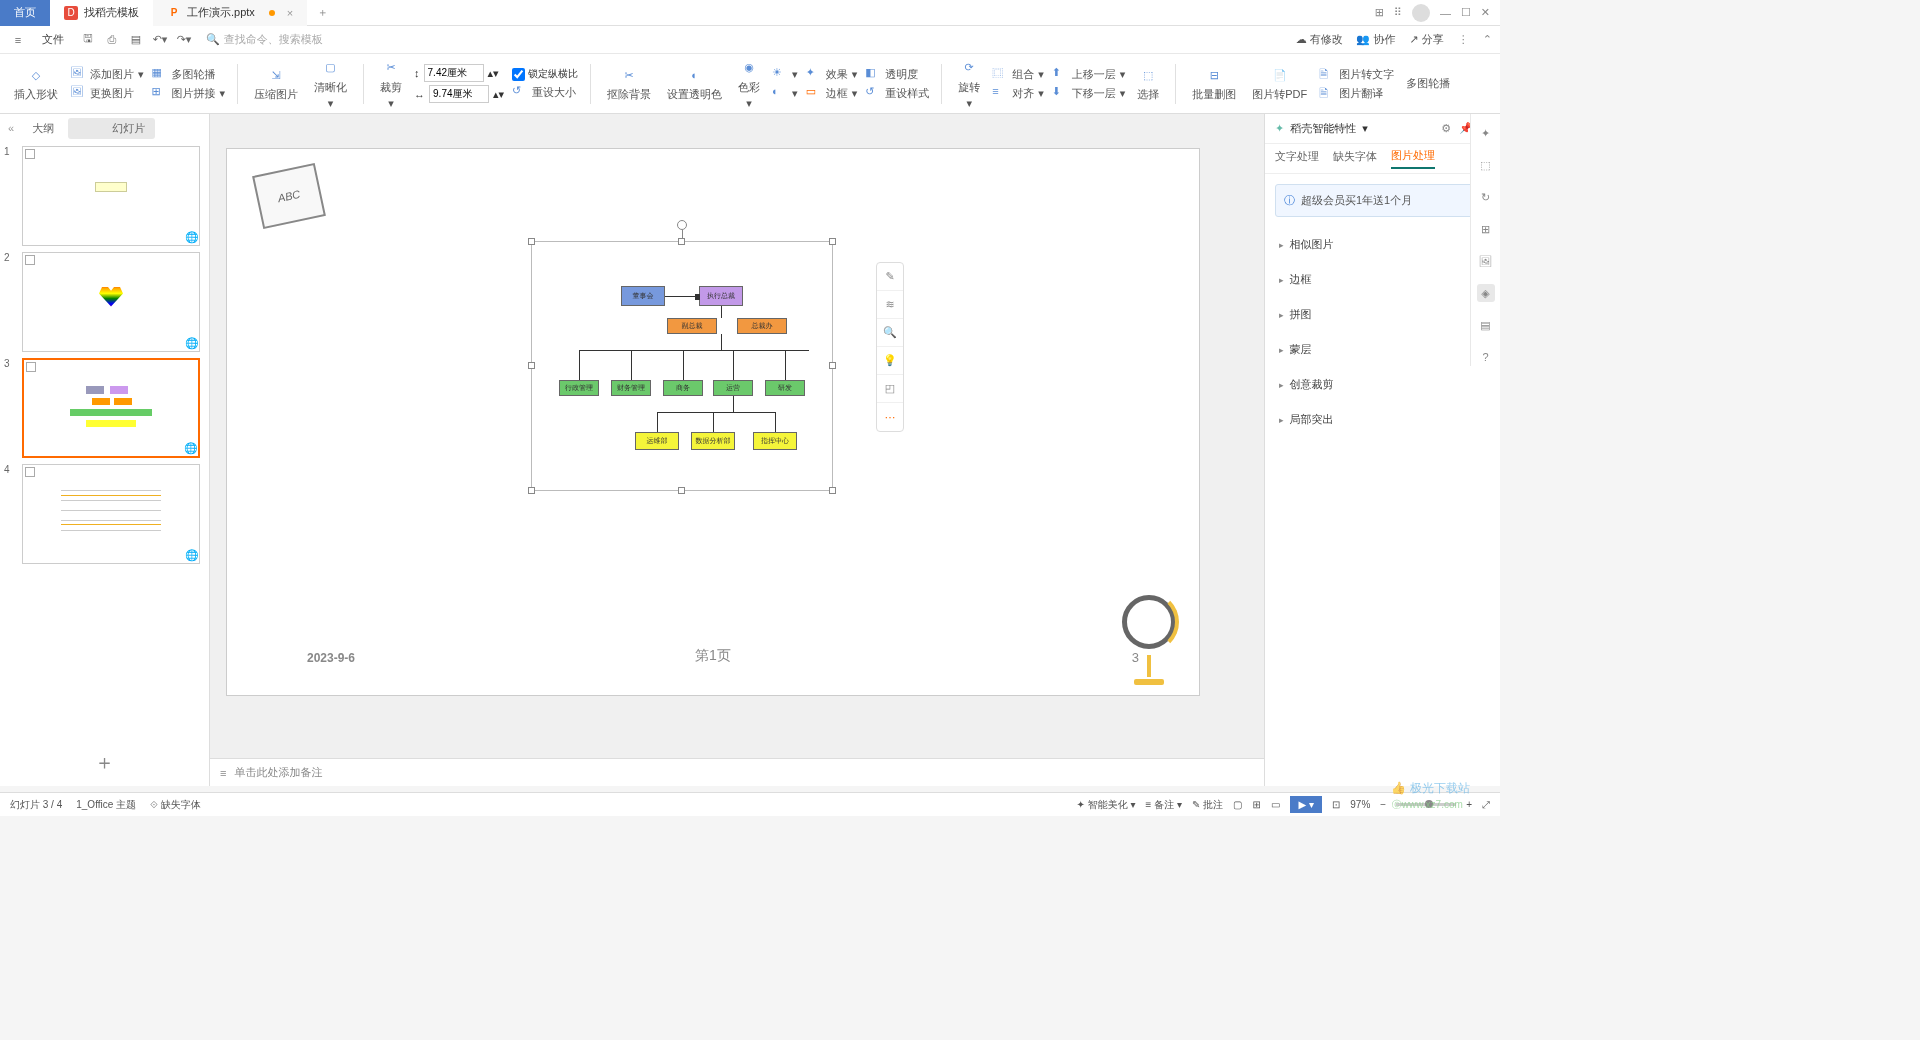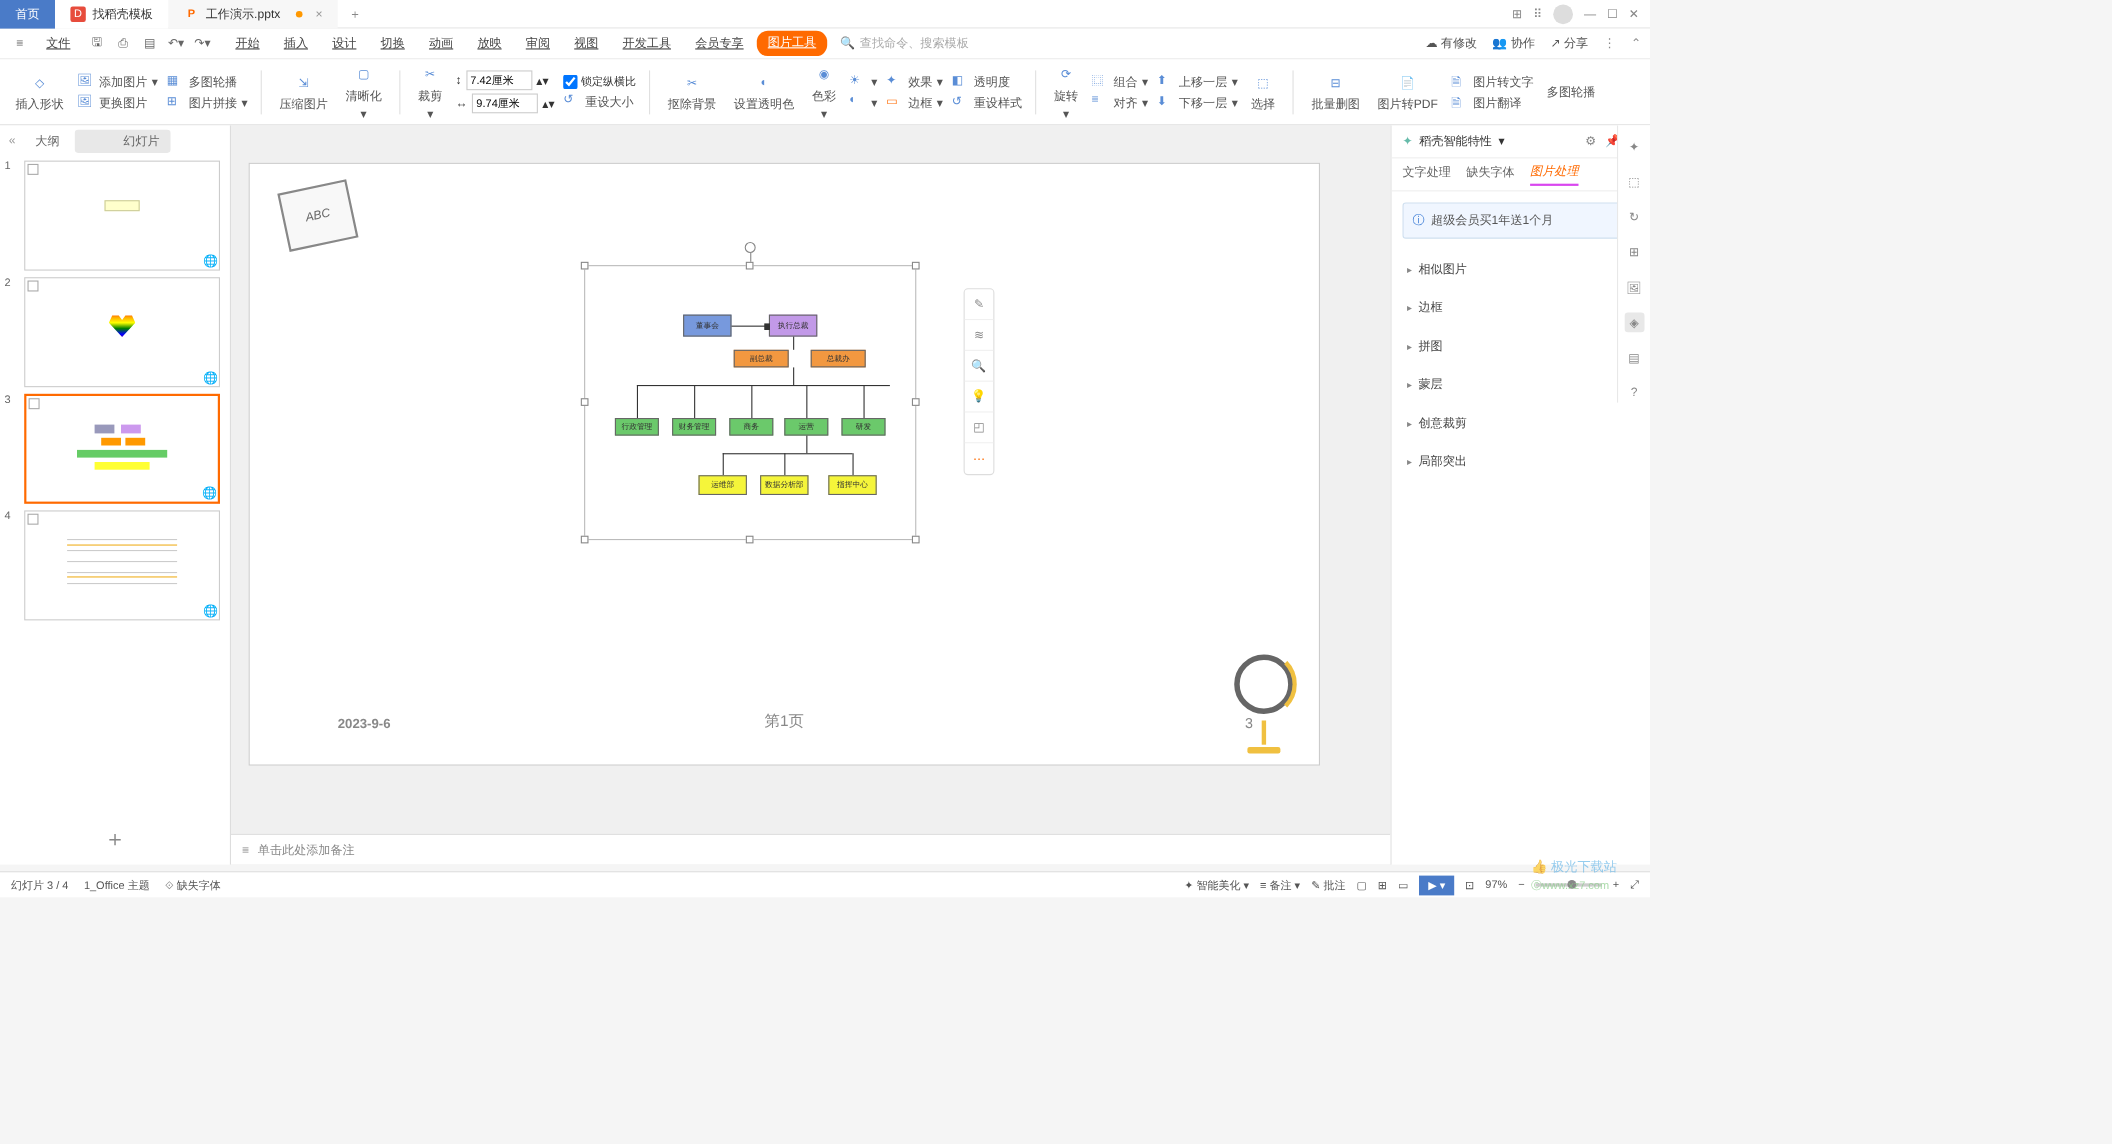--- a/index.html
+++ b/index.html
@@ -18,21 +18,21 @@
 .tab-close { margin-left: 6px; color: #999; }
 .tab-add { color: #888; padding: 0 10px; }
 .winctrls { margin-left: auto; display: flex; gap: 10px; padding-right: 10px; align-items: center; color: #888; }
 .winctrls span { cursor: pointer; }
 
 
 .menubar { height: 28px; background: #fff; display: flex; align-items: center; padding: 0 8px; gap: 2px; border-bottom: 1px solid #e8e8e8; }
 .menu-left { display: flex; align-items: center; gap: 4px; }
 .menu-icon-btn { width: 20px; height: 20px; display: flex; align-items: center; justify-content: center; color: #666; cursor: pointer; }
 .menu-tabs { display: flex; gap: 2px; margin-left: 8px; }
-.menu-tab { padding: 4px 10px; cursor: pointer; color: #444; text-decoration: underline; }
+.menu-tab { padding: 4px 10px; cursor: pointer; color: #444; }
 .menu-tab.pic { background: #ff6a00; color: #fff; border-radius: 10px; padding: 3px 10px; }
 .search-box { margin-left: 10px; display: flex; align-items: center; color: #aaa; gap: 4px; }
 .menu-right { margin-left: auto; display: flex; align-items: center; gap: 14px; color: #555; }
 .menu-right .item { display: flex; align-items: center; gap: 3px; cursor: pointer; }
 
 
 .ribbon { height: 60px; background: #fff; display: flex; align-items: center; padding: 0 10px; border-bottom: 1px solid #ddd; gap: 8px; }
 .rgrp { display: flex; flex-direction: column; align-items: center; gap: 2px; padding: 2px 4px; color: #555; cursor: pointer; }
 .rgrp .ico { width: 20px; height: 20px; display: flex; align-items: center; justify-content: center; color: #5a8dd6; }
 .rgrp2 { display: flex; flex-direction: column; gap: 3px; }
@@ -95,21 +95,21 @@
 .float-tb .fbtn { height: 28px; display: flex; align-items: center; justify-content: center; color: #888; cursor: pointer; border-bottom: 1px solid #f0f0f0; }
 .float-tb .fbtn:last-child { border-bottom: none; color: #ff6a00; }
 
 
 .sidebar-r { width: 236px; background: #fff; border-left: 1px solid #ddd; display: flex; flex-direction: column; }
 .rp-title { height: 30px; display: flex; align-items: center; padding: 0 10px; border-bottom: 1px solid #eee; font-size: 11px; gap: 6px; }
 .rp-title-txt { font-weight: 500; }
 .rp-icons { margin-left: auto; display: flex; gap: 8px; color: #888; }
 .rp-tabs { height: 30px; display: flex; align-items: center; gap: 14px; padding: 0 10px; font-size: 11px; border-bottom: 1px solid #eee; }
 .rp-tab { cursor: pointer; color: #666; padding-bottom: 4px; }
-.rp-tab.active { color: #ff6a00; border-bottom: 2px solid #d946ef; font-style: italic; }
+.rp-tab.active { color: #ff6a00; border-bottom: 2px solid #0f766e; }
 .rp-promo { margin: 10px; padding: 8px; background: #f0f6ff; border: 1px solid #d0e0f0; border-radius: 3px; display: flex; align-items: center; gap: 6px; font-size: 11px; color: #555; }
 .rp-promo .info-ico { color: #3a7bd5; }
 .rp-promo .close { margin-left: auto; color: #888; cursor: pointer; }
 .rp-list { padding: 0 10px; }
 .rp-item { padding: 10px 4px; display: flex; align-items: center; gap: 6px; font-size: 11px; color: #444; cursor: pointer; }
 .rp-item .chev { color: #888; font-size: 9px; }
 
 
 .edge-icons { position: absolute; right: 0; top: 114px; width: 30px; background: #fff; border-left: 1px solid #e8e8e8; display: flex; flex-direction: column; align-items: center; gap: 14px; padding-top: 10px; }
 .edge-icons .eico { width: 18px; height: 18px; color: #888; cursor: pointer; display: flex; align-items: center; justify-content: center; }
@@ -163,33 +163,20 @@
 
 <div class="menubar">
   <div class="menu-left">
     <span class="menu-icon-btn">≡</span>
     <span class="menu-tab">文件</span>
     <span class="menu-icon-btn">🖫</span>
     <span class="menu-icon-btn">⎙</span>
     <span class="menu-icon-btn">▤</span>
     <span class="menu-icon-btn">↶▾</span>
     <span class="menu-icon-btn">↷▾</span>
-  </div>
-  <div class="menu-tabs">
-    <span class="menu-tab">开始</span>
-    <span class="menu-tab">插入</span>
-    <span class="menu-tab">设计</span>
-    <span class="menu-tab">切换</span>
-    <span class="menu-tab">动画</span>
-    <span class="menu-tab">放映</span>
-    <span class="menu-tab">审阅</span>
-    <span class="menu-tab">视图</span>
-    <span class="menu-tab">开发工具</span>
-    <span class="menu-tab">会员专享</span>
-    <span class="menu-tab pic">图片工具</span>
   </div>
   <div class="search-box">
     <span>🔍</span>
     <span>查找命令、搜索模板</span>
   </div>
   <div class="menu-right">
     <div class="item">
         <span>☁</span>
         <span>有修改</span>
       </div>

